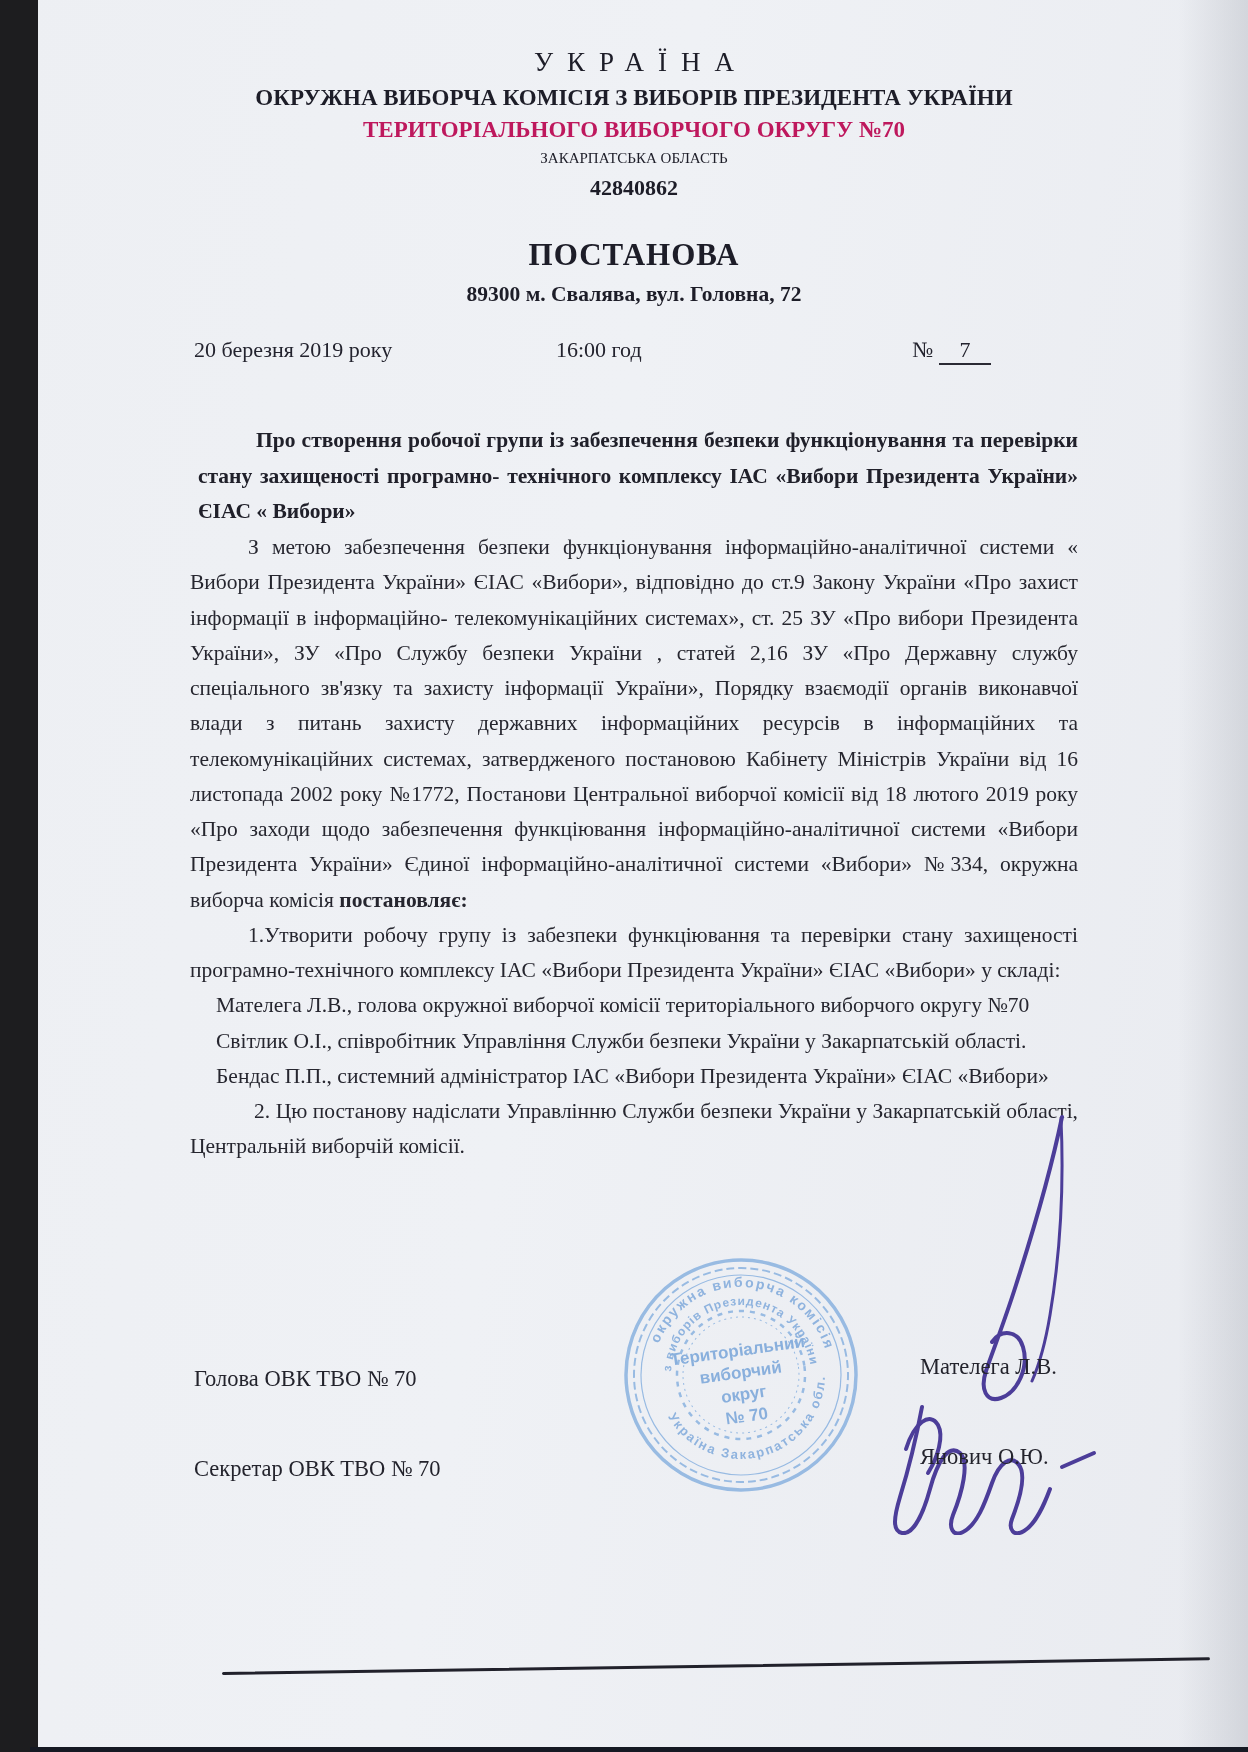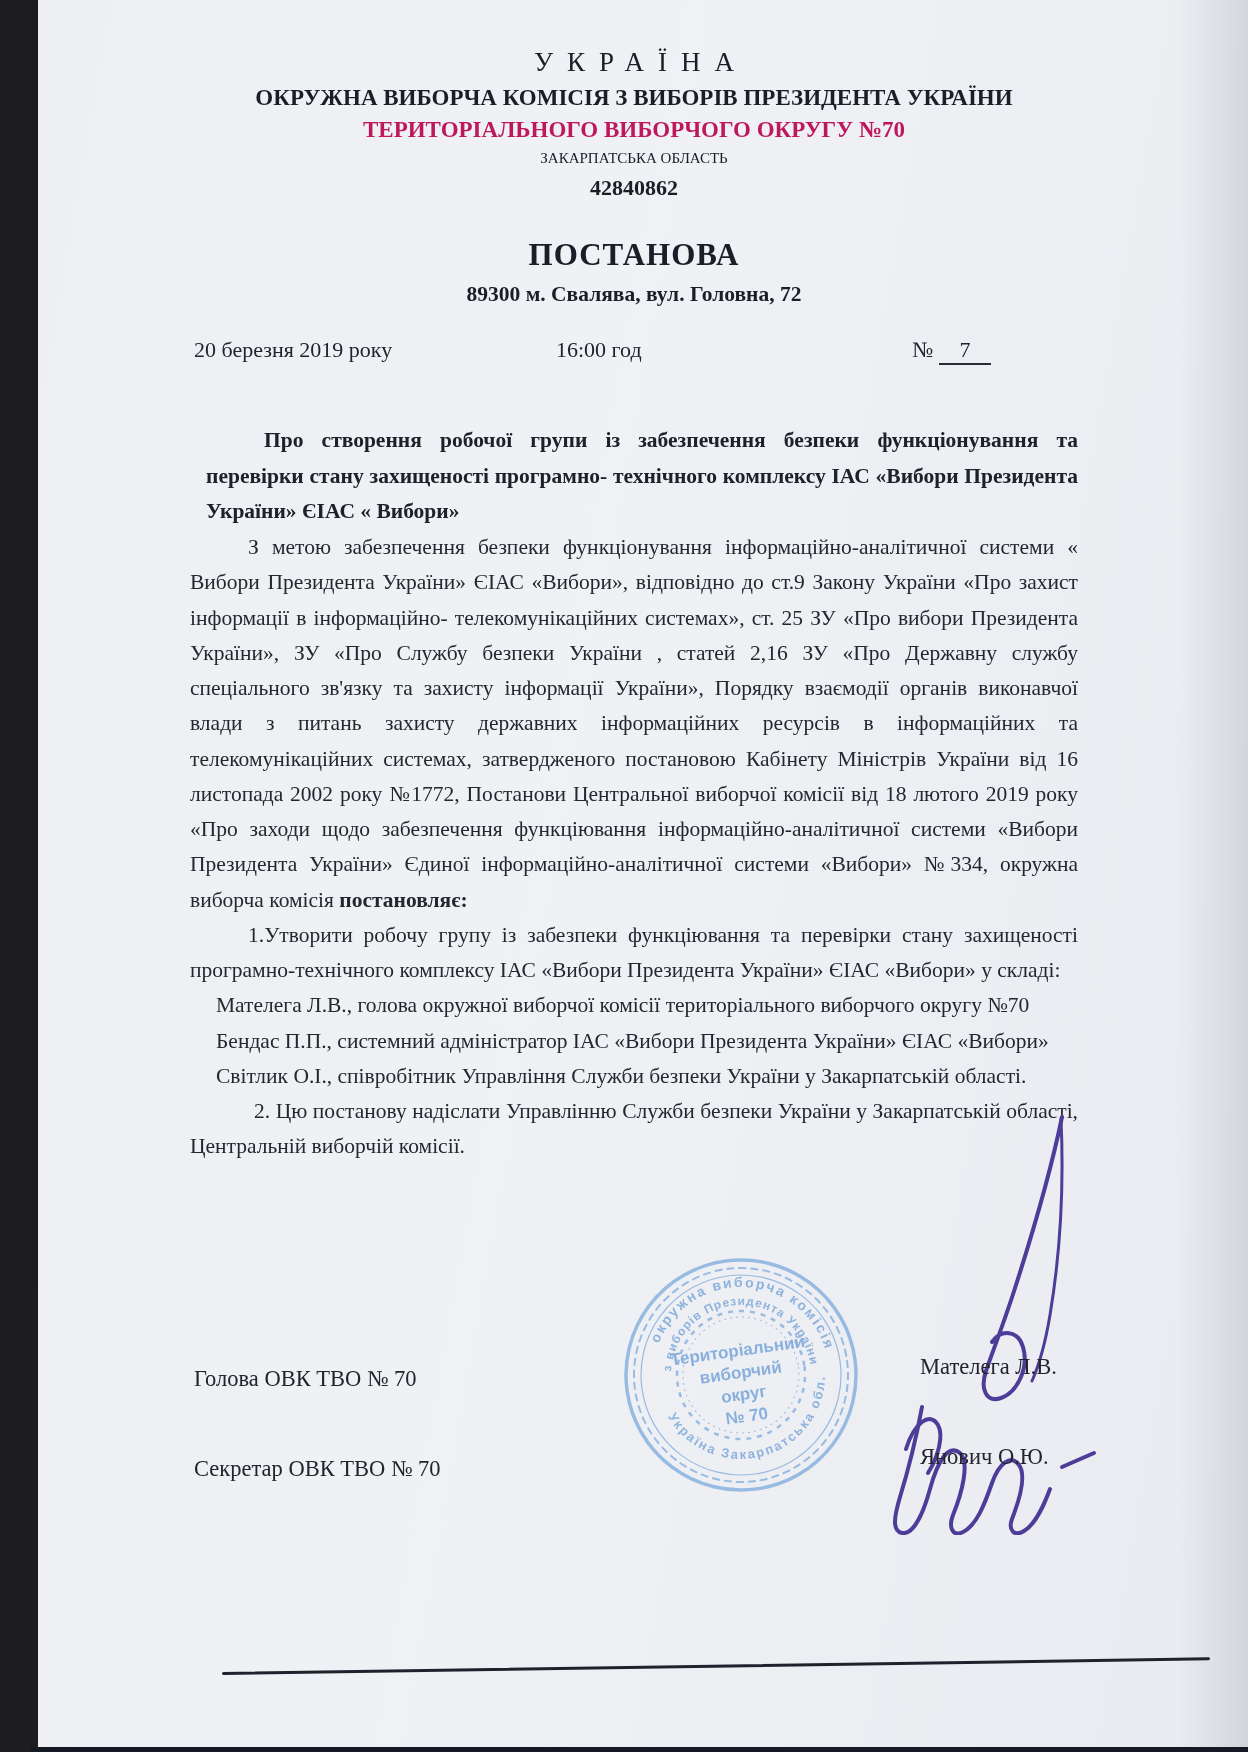--- a/index.html
+++ b/index.html
@@ -42,21 +42,21 @@
   .t-address{margin:9px 0 0 0;font-size:21.5px;font-weight:bold;color:#1d1d28;}
   .meta-row{position:relative;height:32px;margin-top:30px;font-size:22px;}
   .meta-date{position:absolute;left:4px;top:0;}
   .meta-time{position:absolute;left:366px;top:0;}
   .meta-no{position:absolute;left:722px;top:0;}
   .meta-no .num{
     display:inline-block;min-width:42px;text-align:center;
     border-bottom:2px solid #2a2a34;padding:0 5px;margin-left:6px;
   }
   .subject{
-    margin:54px 0 0 16px;font-size:21.5px;font-weight:bold;line-height:1.66;
+    margin:54px 0 0 8px;font-size:21.5px;font-weight:bold;line-height:1.66;
     text-align:justify;text-indent:58px;color:#20202a;
   }
   p.body-par{margin:0;font-size:21.5px;line-height:1.64;text-align:justify;color:#26262f;}
   .preamble{margin-top:22px;text-indent:58px;}
   .item1{margin-top:24px;text-indent:58px;}
   .member{text-indent:26px;}
   .item2{text-indent:64px;}
   .sig-block{position:absolute;left:190px;top:1354px;width:888px;font-size:22.5px;color:#23232c;}
   .sig-row{position:relative;height:32px;}
   .sig-row.second{margin-top:58px;}
@@ -91,22 +91,22 @@
     <span class="meta-time">16:00 год</span>
     <span class="meta-no"><span>№</span><span class="num">7</span></span>
   </div>
 
   <p class="subject">Про створення робочої групи із забезпечення безпеки функціонування та перевірки стану захищеності програмно- технічного комплексу ІАС «Вибори Президента України» ЄІАС « Вибори»</p>
 
   <p class="body-par preamble"><span>З метою забезпечення безпеки функціонування інформаційно-аналітичної системи « Вибори Президента України» ЄІАС «Вибори», відповідно до ст.9 Закону України «Про захист інформації в інформаційно- телекомунікаційних системах», ст. 25 ЗУ «Про вибори Президента України», ЗУ «Про Службу безпеки України , статей 2,16 ЗУ «Про Державну службу спеціального зв'язку та захисту інформації України», Порядку взаємодії органів виконавчої влади з питань захисту державних інформаційних ресурсів в інформаційних та телекомунікаційних системах, затвердженого постановою Кабінету Міністрів України від 16 листопада 2002 року №1772, Постанови Центральної виборчої комісії від 18 лютого 2019 року «Про заходи щодо забезпечення функціювання інформаційно-аналітичної системи «Вибори Президента України» Єдиної інформаційно-аналітичної системи «Вибори» №334, окружна виборча комісія </span><b>постановляє:</b></p>
 
   <p class="body-par item1">1.Утворити робочу групу із забезпеки функціювання та перевірки стану захищеності програмно-технічного комплексу ІАС «Вибори Президента України» ЄІАС «Вибори» у складі:</p>
   <p class="body-par member">Мателега Л.В., голова окружної виборчої комісії територіального виборчого округу №70</p>
+  <p class="body-par member">Світлик О.І., співробітник Управління Служби безпеки України у Закарпатській області.</p>
   <p class="body-par member">Бендас П.П., системний адміністратор ІАС «Вибори Президента України» ЄІАС «Вибори»</p>
-  <p class="body-par member">Світлик О.І., співробітник Управління Служби безпеки України у Закарпатській області.</p>
   <p class="body-par item2">2. Цю постанову надіслати Управлінню Служби безпеки України у Закарпатській області, Центральній виборчій комісії.</p>
 </div>
 
 <svg class="stamp" viewBox="0 0 246 246" xmlns="http://www.w3.org/2000/svg">
   <defs>
     <path id="arcTop" d="M 123,123 m -88,0 a 88,88 0 1,1 176,0" fill="none"></path>
     <path id="arcInner" d="M 123,123 m -70,0 a 70,70 0 1,1 140,0" fill="none"></path>
     <path id="arcBottom" d="M 123,123 m -84,0 a 84,84 0 1,0 168,0" fill="none"></path>
   </defs>
   <g fill="none" stroke="#8ab2e0">

